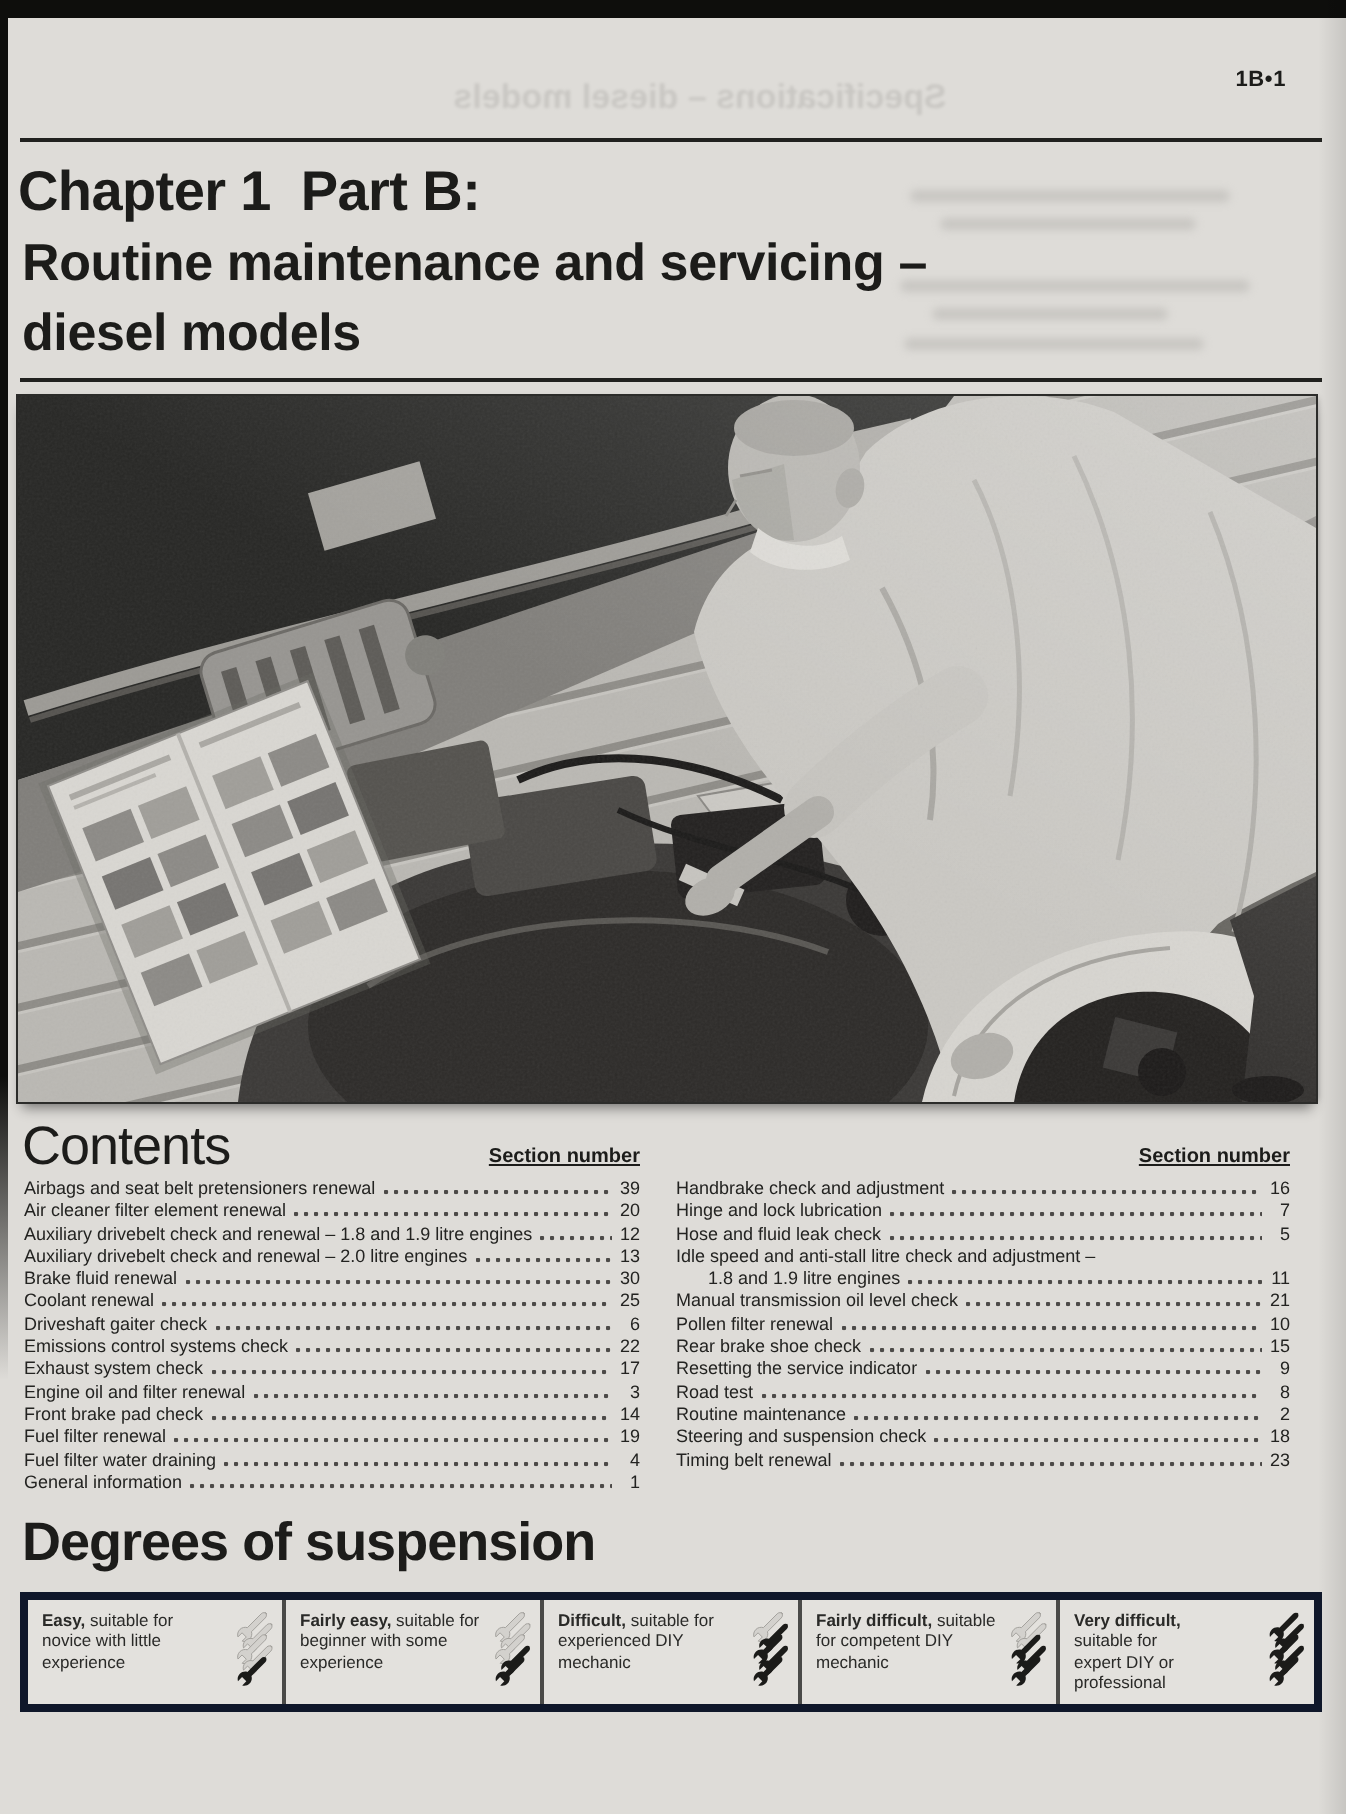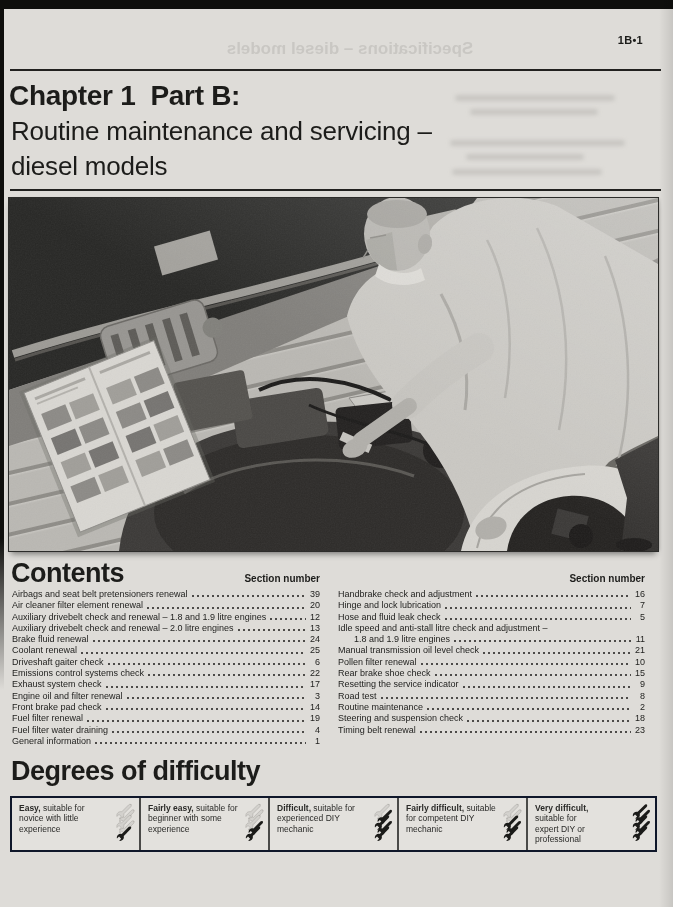--- a/index.html
+++ b/index.html
@@ -22,44 +22,44 @@
   .gb1{left:455px;top:95px;width:160px;}
   .gb2{left:470px;top:109px;width:128px;}
   .gb3{left:450px;top:140px;width:175px;}
   .gb4{left:466px;top:154px;width:118px;}
   .gb5{left:452px;top:169px;width:150px;}
   .rule{position:absolute;left:10px;width:651px;height:2px;background:#21211f;}
   .rule-top{top:69px;}
   .rule-mid{top:189px;}
   .title-bold{position:absolute;top:80px;left:9px;margin:0;font-size:28px;font-weight:bold;
     letter-spacing:-.3px;white-space:pre;}
-  .title-sub{position:absolute;left:11px;font-size:26px;font-weight:400;letter-spacing:-.2px;}
+  .title-sub{position:absolute;left:11px;font-size:26px;font-weight:700;letter-spacing:-.2px;}
   .line2{top:116px;}
   .line3{top:151px;}
   .photo{position:absolute;left:8px;top:197px;width:649px;height:353px;
     border:1px solid #2c2c2a;background:#9a9894;overflow:hidden;
     box-shadow:0 5px 6px -3px rgba(0,0,0,.45),2px 0 3px -2px rgba(0,0,0,.25);}
   .photo svg{display:block;}
-  .contents-heading{position:absolute;top:558px;left:11px;margin:0;font-size:27px;font-weight:bold;letter-spacing:-.5px;}
-  .secnum{position:absolute;top:573px;font-size:10px;font-weight:bold;}
+  .contents-heading{position:absolute;top:558px;left:11px;margin:0;font-size:27px;font-weight:normal;letter-spacing:-.5px;}
+  .secnum{position:absolute;top:573px;font-size:10px;font-weight:bold;text-decoration:underline;}
   .secnum-left{left:12px;width:308px;text-align:right;}
   .secnum-right{left:338px;width:307px;text-align:right;}
   .toc-col{position:absolute;top:589px;font-size:9px;line-height:11.3px;color:#232321;}
   .toc-left{left:12px;width:308px;}
   .toc-right{left:338px;width:307px;}
-  .toc-row{display:flex;align-items:flex-end;}
+  .toc-row{display:flex;align-items:flex-start;}
   .toc-row.indent{padding-left:16px;}
   .toc-text{white-space:nowrap;}
   .toc-leader{flex:1 1 auto;min-width:8px;height:11px;margin:0 2px 0 4px;
     background-image:radial-gradient(circle at 1px 1px,#4c4a48 1px,rgba(0,0,0,0) 1.3px);
     background-size:5px 3px;background-repeat:repeat-x;background-position:left bottom 2px;}
   .toc-num{text-align:right;min-width:12px;white-space:nowrap;}
   .difficulty-heading{position:absolute;top:756px;left:11px;margin:0;font-size:27px;font-weight:bold;letter-spacing:-.5px;}
   .difficulty-box{position:absolute;left:10px;top:796px;width:643px;height:52px;
-    border:2px solid #0f172a;background:#e3e1dd;display:flex;}
+    border:4px solid #0f172a;background:#e3e1dd;display:flex;}
   .diff-cell{flex:1 1 0;display:flex;align-items:flex-start;padding:5px 2px 2px 7px;border-right:2px solid #4a4a48;min-width:0;}
   .diff-cell:last-child{border-right:none;gap:29px;}
   .diff-text{flex:1 1 auto;font-size:8.5px;line-height:10.3px;color:#2a2a28;padding-right:2px;}
   .diff-text b{font-weight:bold;}
   .spanner-svg{width:24px;height:46px;flex:0 0 auto;margin-top:-1px;}
   .spn-active{fill:#1b1b19;}
   .spn-ghost{fill:#d3d1cd;stroke:#a09e9a;stroke-width:.6;}
 </style>
 </head>
 <body>
@@ -230,21 +230,21 @@
         <span class="toc-num">12</span>
       </div>
       <div class="toc-row">
         <span class="toc-text">Auxiliary drivebelt check and renewal – 2.0 litre engines</span>
         <span class="toc-leader"></span>
         <span class="toc-num">13</span>
       </div>
       <div class="toc-row">
         <span class="toc-text">Brake fluid renewal</span>
         <span class="toc-leader"></span>
-        <span class="toc-num">24</span>
+        <span class="toc-num">30</span>
       </div>
       <div class="toc-row">
         <span class="toc-text">Coolant renewal</span>
         <span class="toc-leader"></span>
         <span class="toc-num">25</span>
       </div>
       <div class="toc-row">
         <span class="toc-text">Driveshaft gaiter check</span>
         <span class="toc-leader"></span>
         <span class="toc-num">6</span>
@@ -344,21 +344,21 @@
         <span class="toc-leader"></span>
         <span class="toc-num">18</span>
       </div>
       <div class="toc-row">
         <span class="toc-text">Timing belt renewal</span>
         <span class="toc-leader"></span>
         <span class="toc-num">23</span>
       </div>
     </div>
 
-  <h2 class="difficulty-heading">Degrees of difficulty</h2>
+  <h2 class="difficulty-heading">Degrees of suspension</h2>
   <div class="difficulty-box" id="difficulty-box">
       <div class="diff-cell">
         <div class="diff-text"><b>Easy, </b><span>suitable for novice with little experience</span></div>
         <svg viewBox="0 0 26 48" class="spanner-svg">
           <path d="M3.4 21.8c-1-1-1-2.5 0-3.5l8.8-8.8c-.5-1.6-.1-3.5 1.2-4.8 1.3-1.3 3.1-1.7 4.7-1.2l-2.6 2.6 2.7 2.7 2.6-2.6c.5 1.6 .1 3.4-1.2 4.7-1.3 1.3-3.2 1.7-4.8 1.2l-8.8 8.8c-1 1-2.5 1-3.5 0z" transform="translate(22 20) rotate(180) scale(0.85)" class="spn-ghost"></path>
           <path d="M3.4 21.8c-1-1-1-2.5 0-3.5l8.8-8.8c-.5-1.6-.1-3.5 1.2-4.8 1.3-1.3 3.1-1.7 4.7-1.2l-2.6 2.6 2.7 2.7 2.6-2.6c.5 1.6 .1 3.4-1.2 4.7-1.3 1.3-3.2 1.7-4.8 1.2l-8.8 8.8c-1 1-2.5 1-3.5 0z" transform="translate(25 26) rotate(180) scale(0.85)" class="spn-ghost"></path>
           <path d="M3.4 21.8c-1-1-1-2.5 0-3.5l8.8-8.8c-.5-1.6-.1-3.5 1.2-4.8 1.3-1.3 3.1-1.7 4.7-1.2l-2.6 2.6 2.7 2.7 2.6-2.6c.5 1.6 .1 3.4-1.2 4.7-1.3 1.3-3.2 1.7-4.8 1.2l-8.8 8.8c-1 1-2.5 1-3.5 0z" transform="translate(22 32) rotate(180) scale(0.85)" class="spn-ghost"></path>
           <path d="M3.4 21.8c-1-1-1-2.5 0-3.5l8.8-8.8c-.5-1.6-.1-3.5 1.2-4.8 1.3-1.3 3.1-1.7 4.7-1.2l-2.6 2.6 2.7 2.7 2.6-2.6c.5 1.6 .1 3.4-1.2 4.7-1.3 1.3-3.2 1.7-4.8 1.2l-8.8 8.8c-1 1-2.5 1-3.5 0z" transform="translate(25 38) rotate(180) scale(0.85)" class="spn-ghost"></path>
           <path d="M3.4 21.8c-1-1-1-2.5 0-3.5l8.8-8.8c-.5-1.6-.1-3.5 1.2-4.8 1.3-1.3 3.1-1.7 4.7-1.2l-2.6 2.6 2.7 2.7 2.6-2.6c.5 1.6 .1 3.4-1.2 4.7-1.3 1.3-3.2 1.7-4.8 1.2l-8.8 8.8c-1 1-2.5 1-3.5 0z" transform="translate(22 44) rotate(180) scale(0.85)" class="spn-active"></path>
         </svg>

